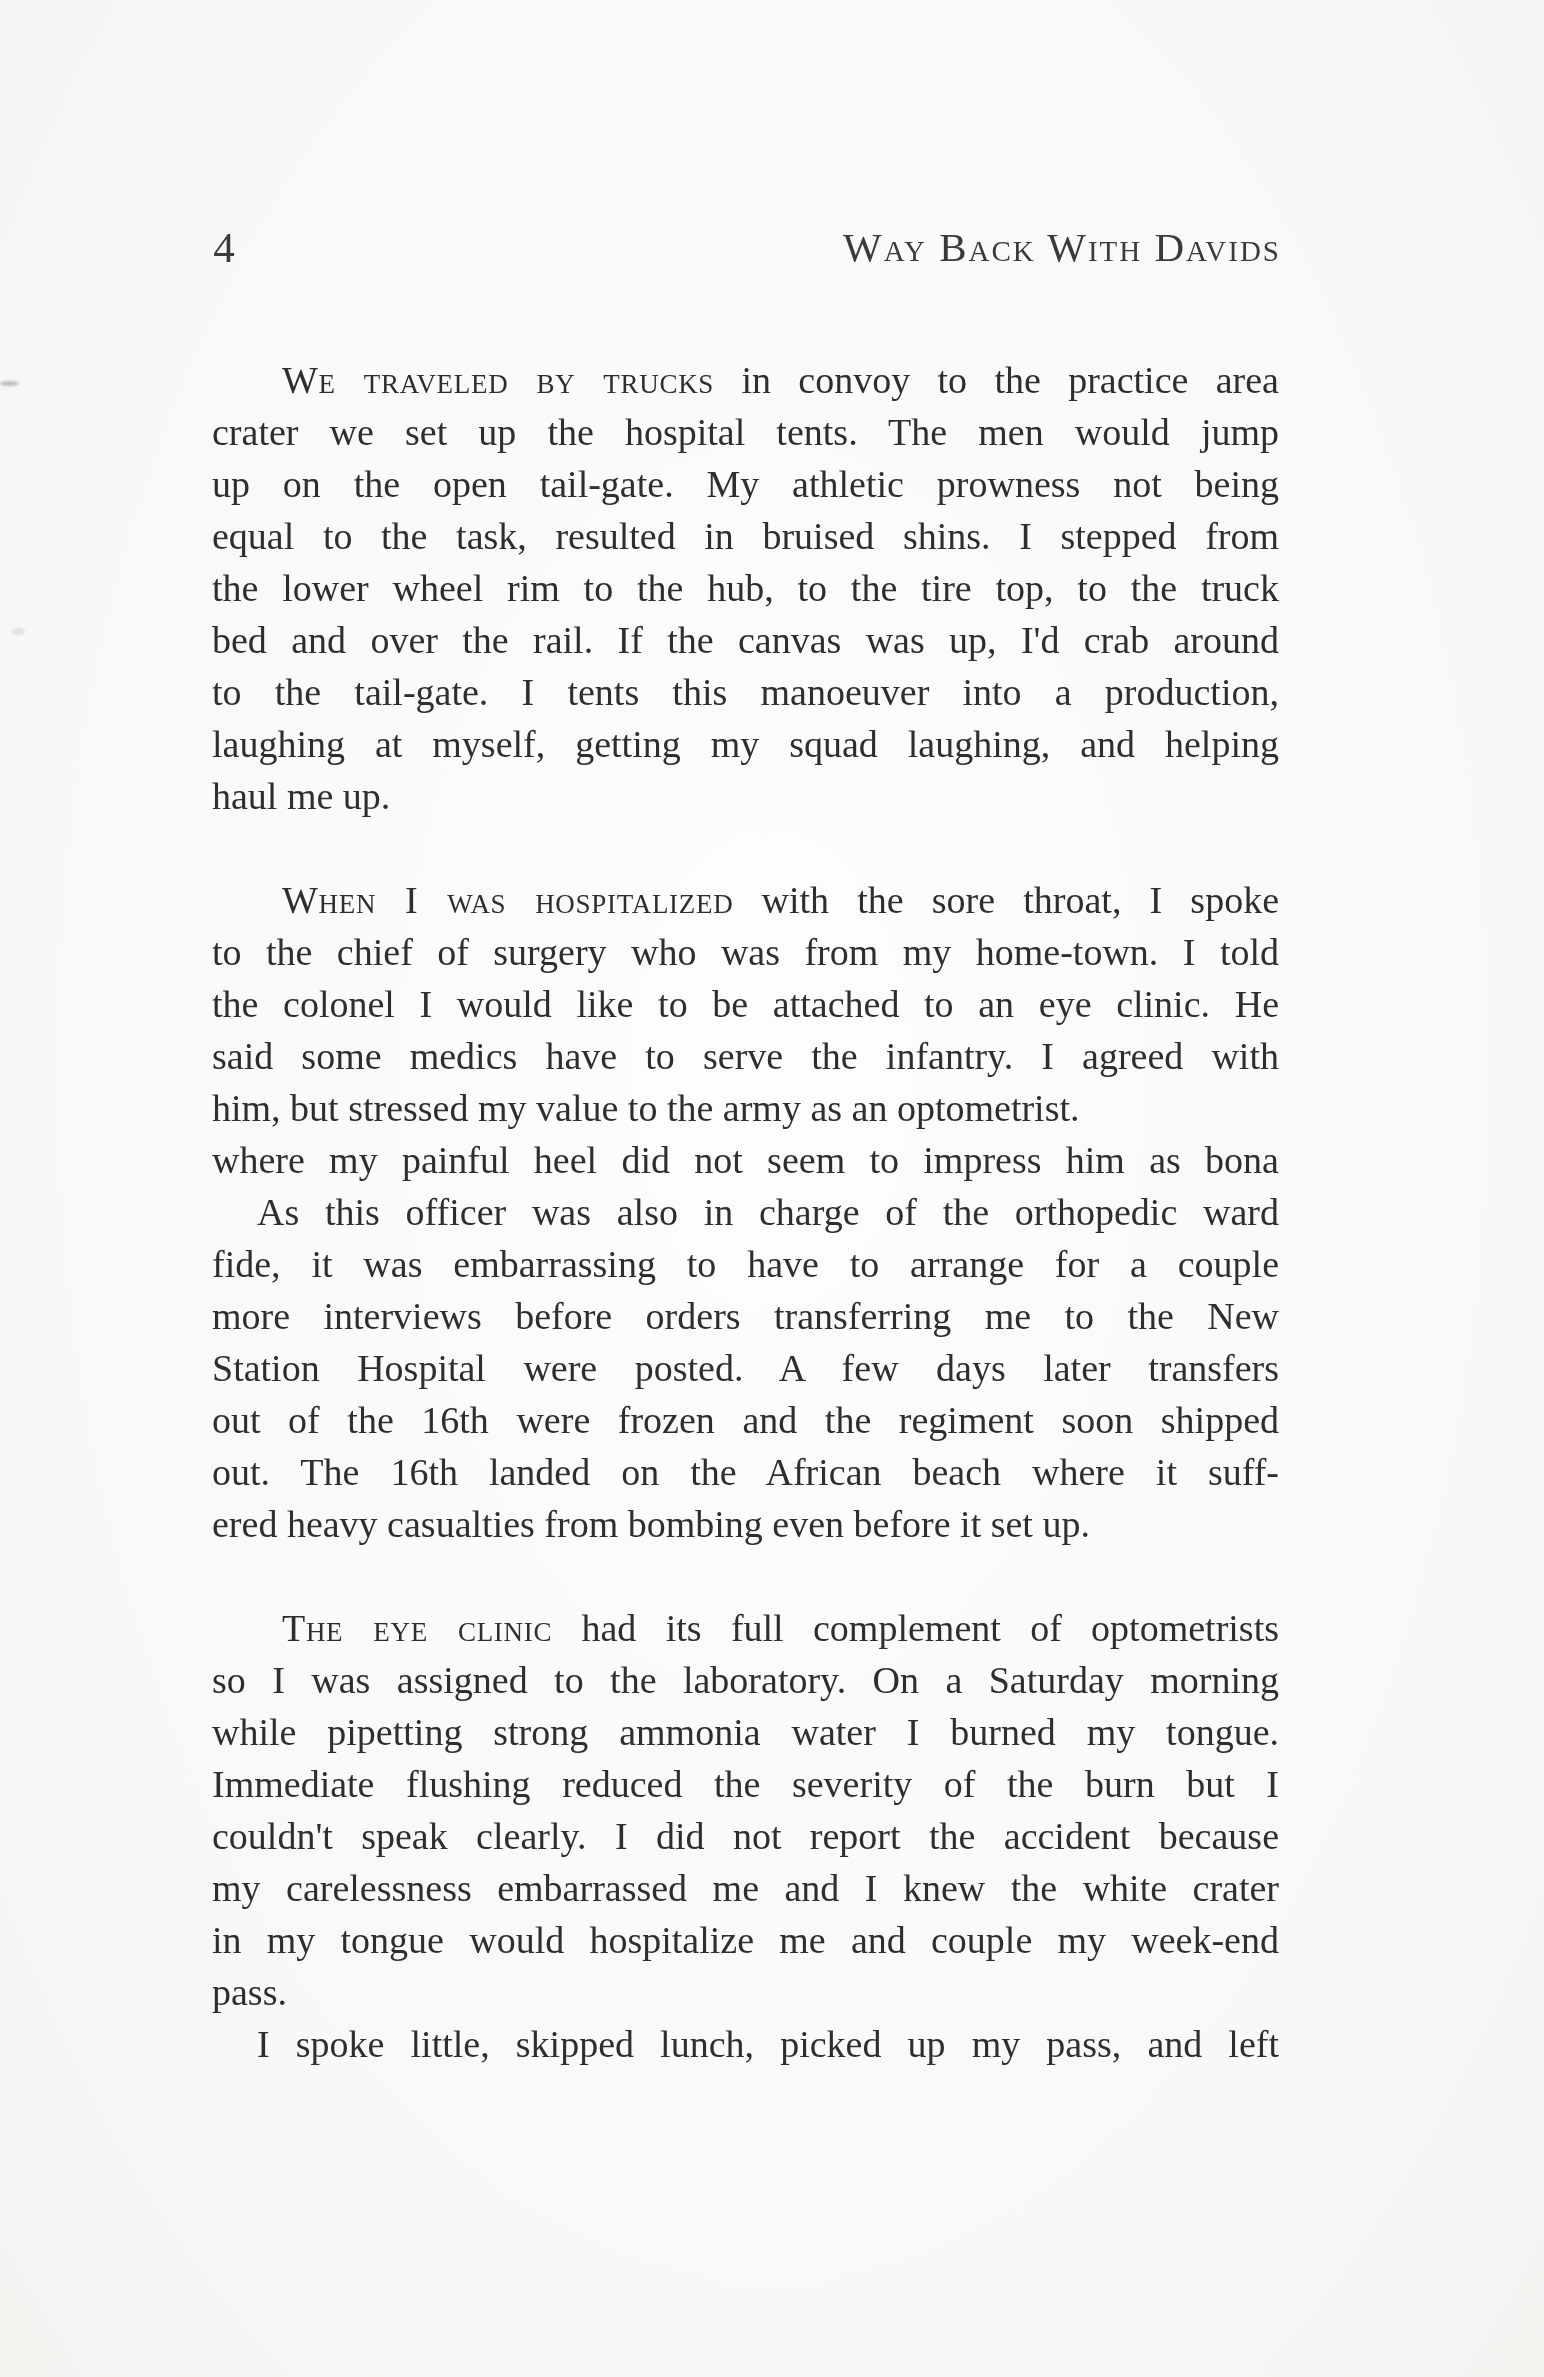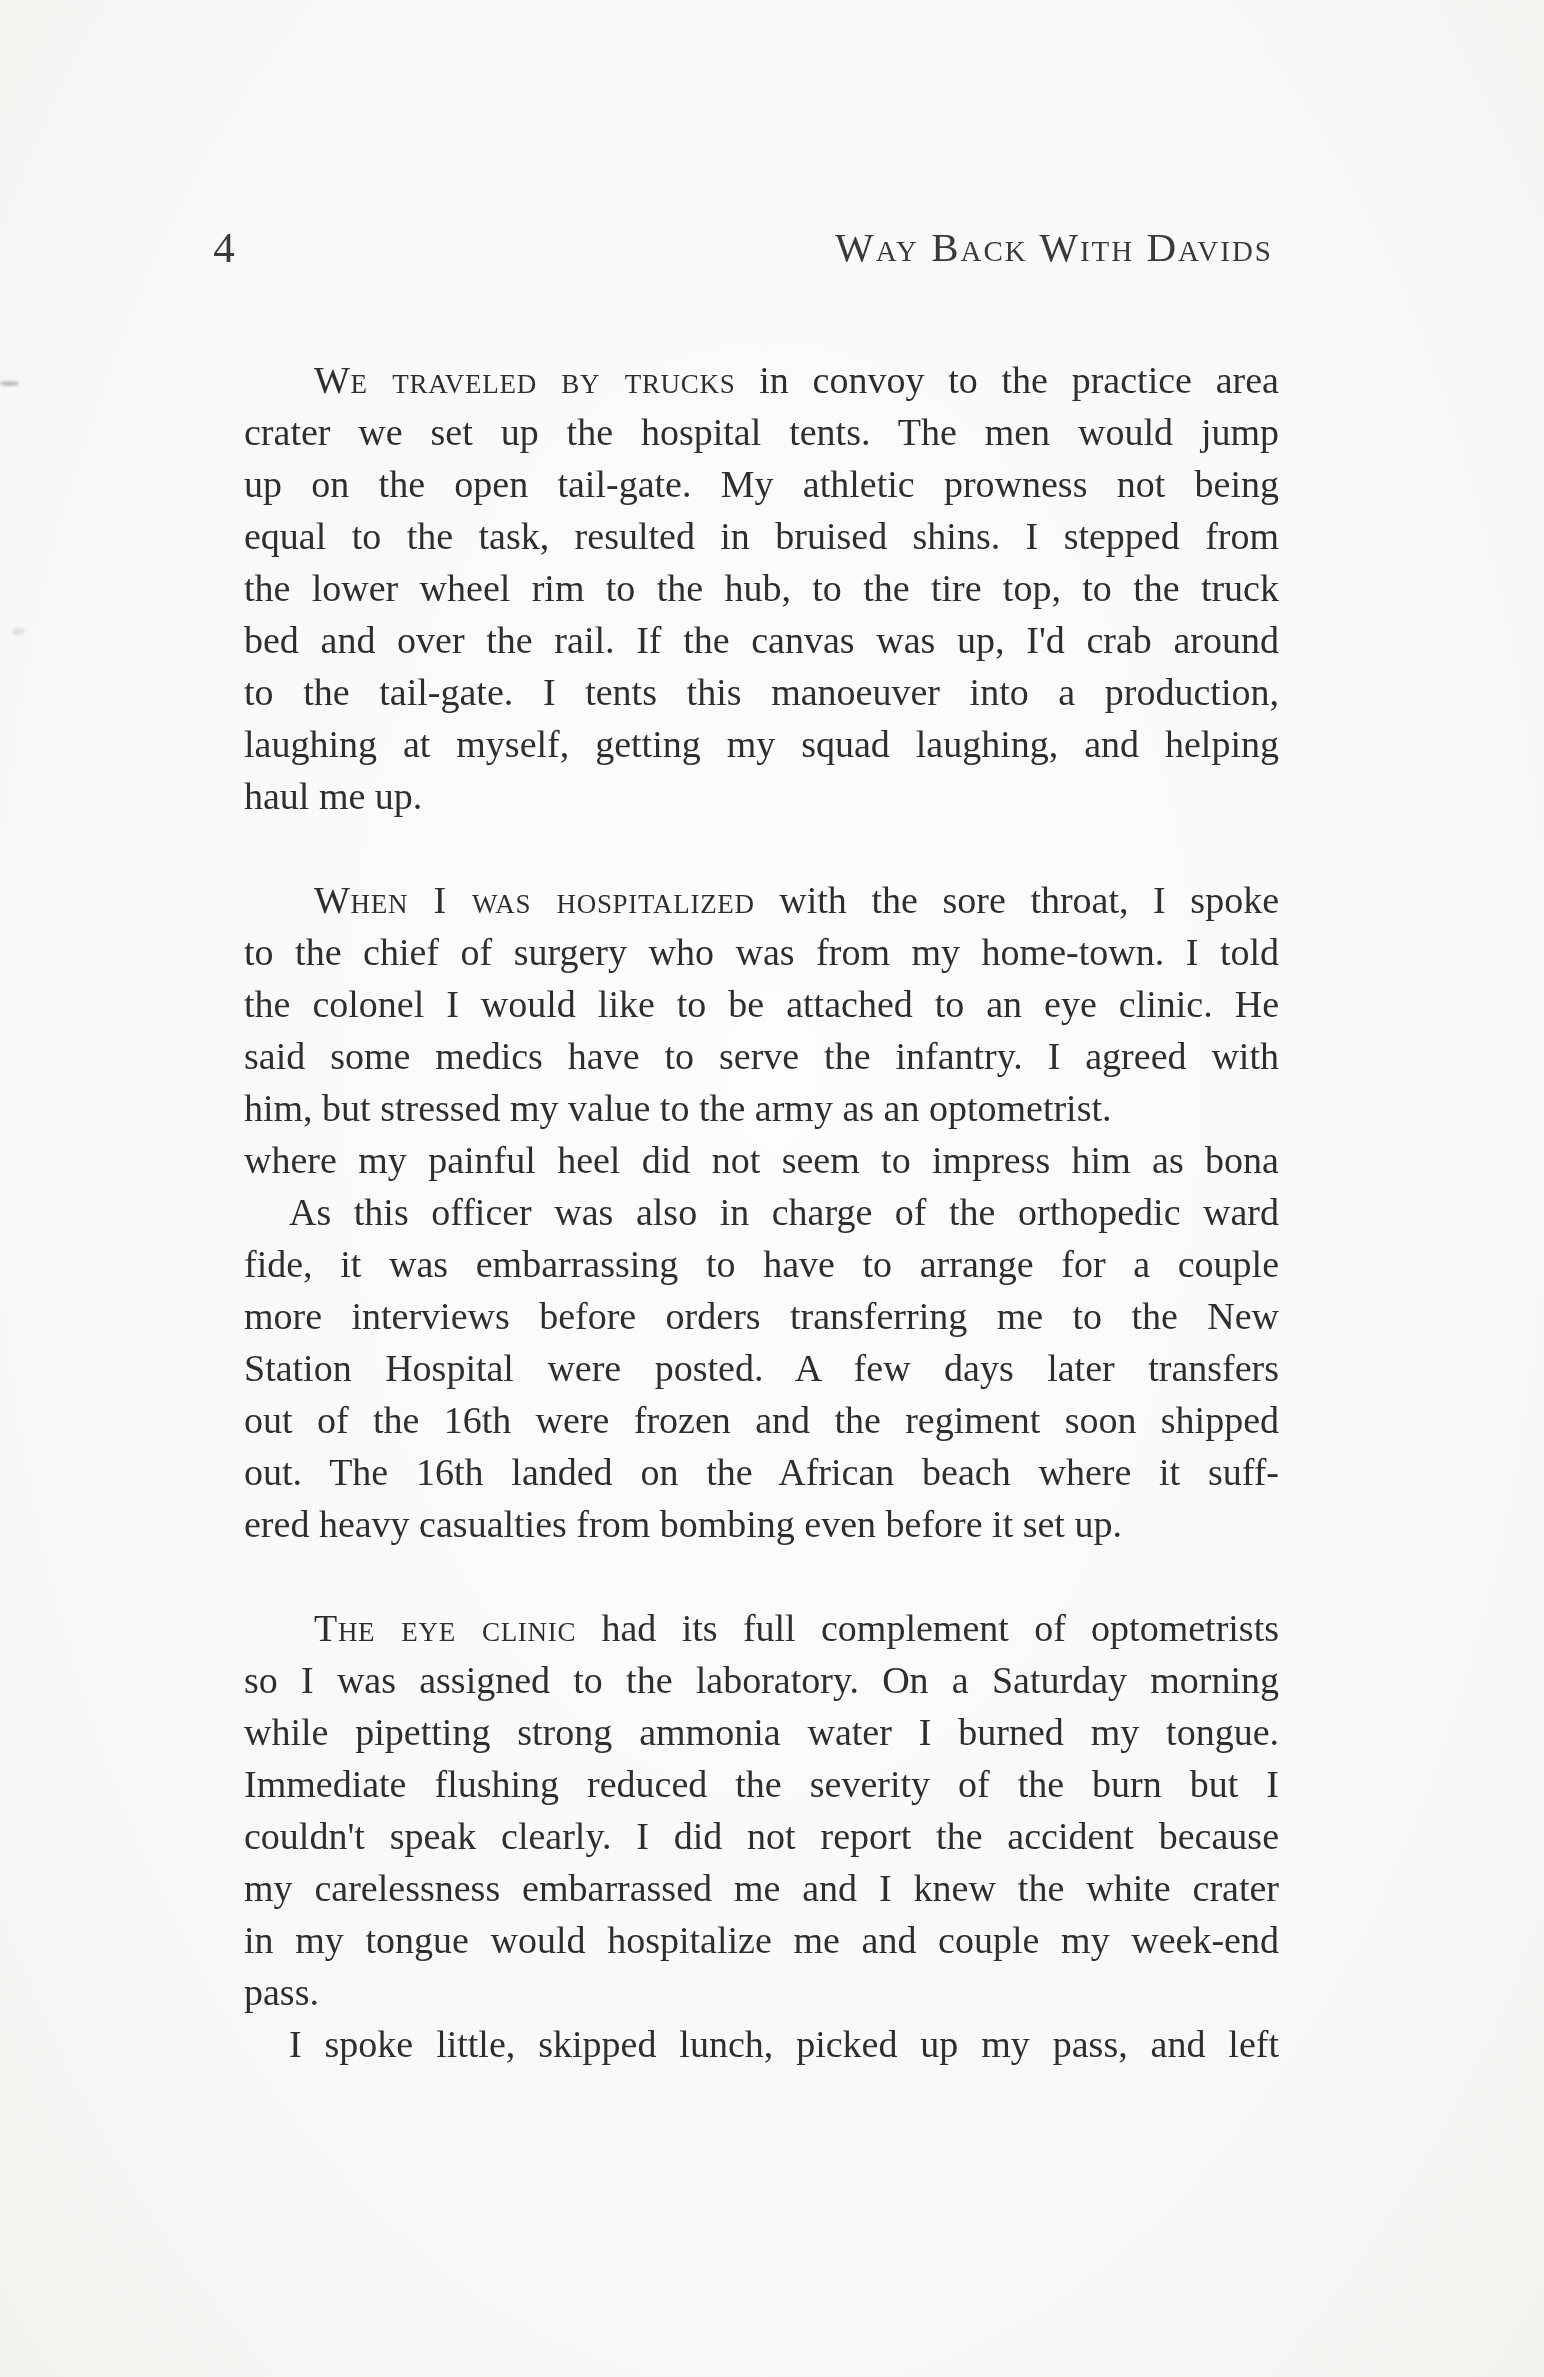--- a/index.html
+++ b/index.html
@@ -31,21 +31,21 @@
   .page-number {
     position: absolute;
     left: 1.3px;
     top: 0;
     font-size: 43px;
     line-height: 53px;
     color: #3a3a3a;
   }
   .book-title {
     position: absolute;
-    right: 8px;
+    right: 0;
     top: 0;
     font-size: 41px;
     line-height: 53px;
     font-variant: small-caps;
     letter-spacing: 2px;
     color: #3a3a3a;
   }
   .text-block {
     position: absolute;
     left: 212px;
@@ -55,21 +55,20 @@
     line-height: 52px;
     text-align: justify;
     hyphens: none;
   }
   .line {
     display: block;
     height: 52px;
     white-space: nowrap;
     text-align-last: justify;
     text-align: justify;
-    margin-left: 32px;
   }
   .line.last {
     text-align-last: left;
   }
   .line.indent-major { padding-left: 70px; }
   .line.indent-minor { padding-left: 45px; }
   .gap { display: block; height: 52px; }
   .sc {
     font-variant: small-caps;
     letter-spacing: 0.7px;

